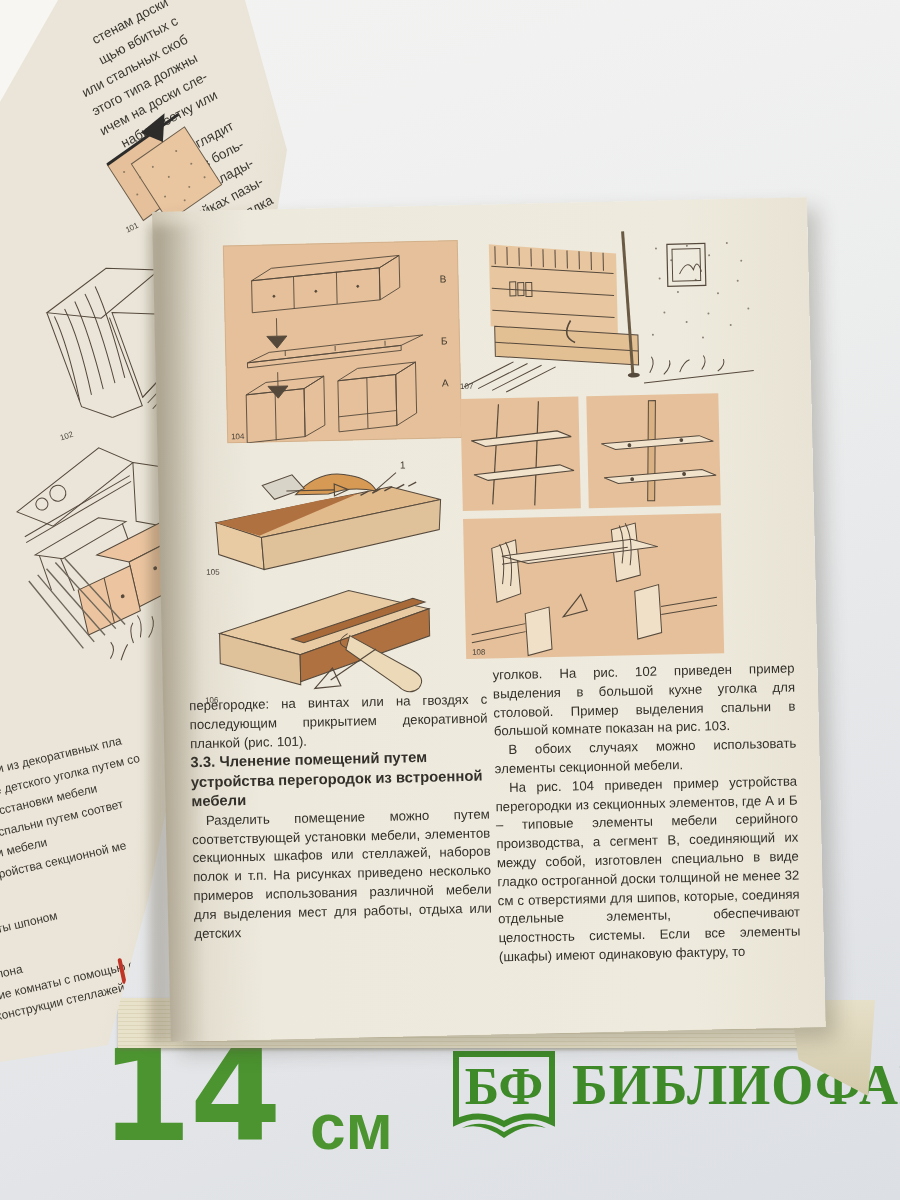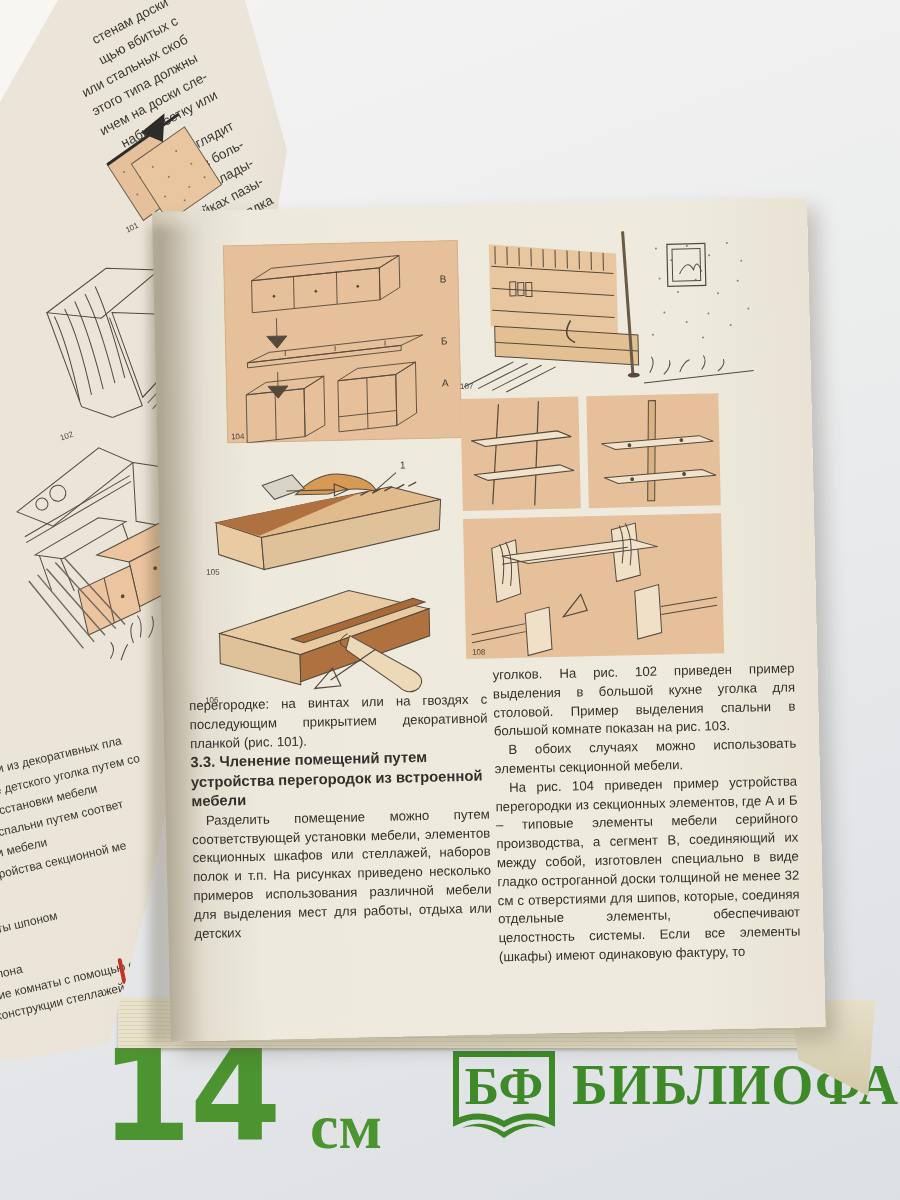--- a/index.html
+++ b/index.html
@@ -5,21 +5,21 @@
   html,body{margin:0;padding:0;}
   body{width:900px;height:1200px;position:relative;overflow:hidden;
        font-family:"Liberation Sans",sans-serif;background:#ebecec;}
   .abs{position:absolute;}
   
   .surface{left:0;top:0;width:900px;height:1200px;
     background:linear-gradient(160deg,#f3f4f2 0%,#eceded 40%,#e3e5e8 75%,#dcdfe4 100%);}
   .surface-stain{border-radius:50%;background:rgba(190,188,170,.25);filter:blur(6px);}
   .ruler{left:100px;top:1028px;color:#4b9430;font-weight:bold;z-index:1;}
   .ruler-value{font-size:132px;line-height:1;letter-spacing:-2px;font-family:"DejaVu Sans",sans-serif;}
-  .ruler-unit{position:absolute;left:210px;top:62px;font-size:64px;font-family:Liberation Serif, serif;}
+  .ruler-unit{position:absolute;left:210px;top:62px;font-size:64px;font-family:Liberation Sans, sans-serif;}
   .logo{left:450px;top:1048px;z-index:1;color:#3e8a29;display:flex;align-items:flex-start;}
   .logo-name{font-family:"Liberation Serif",serif;font-weight:bold;font-size:54px;
              letter-spacing:1px;margin-left:14px;margin-top:6px;transform:scaleY(1.05);}
   
   .book-edge{left:118px;top:998px;width:700px;height:50px;z-index:2;
     background:linear-gradient(#e9e2cb,#d6cdad);
     box-shadow:0 2px 3px rgba(120,115,90,.45);
     background-image:repeating-linear-gradient(#e9e2cb 0 3px,#ddd5b9 3px 4px);}
   .book-corner{left:790px;top:1000px;width:85px;height:96px;z-index:2;
     background:linear-gradient(#e7e0c9,#d2c9a9);

